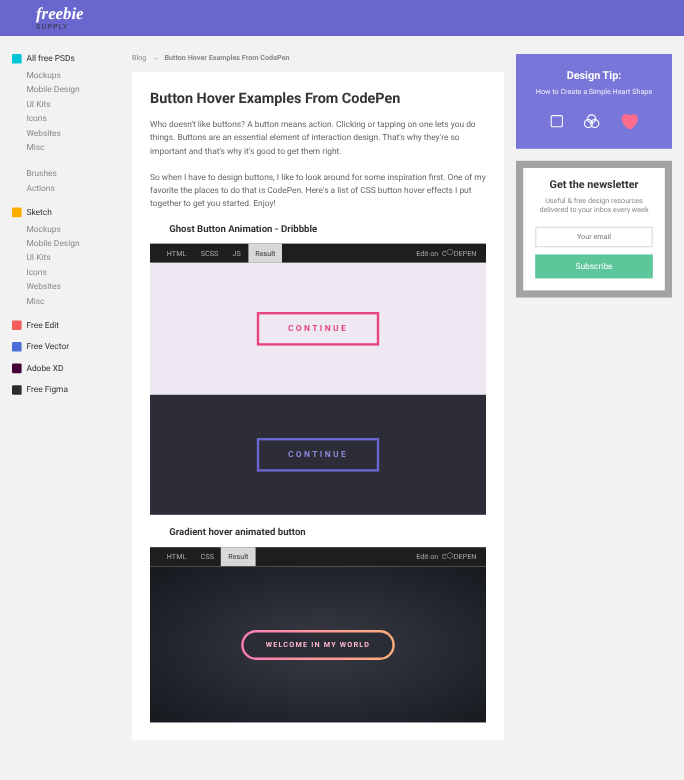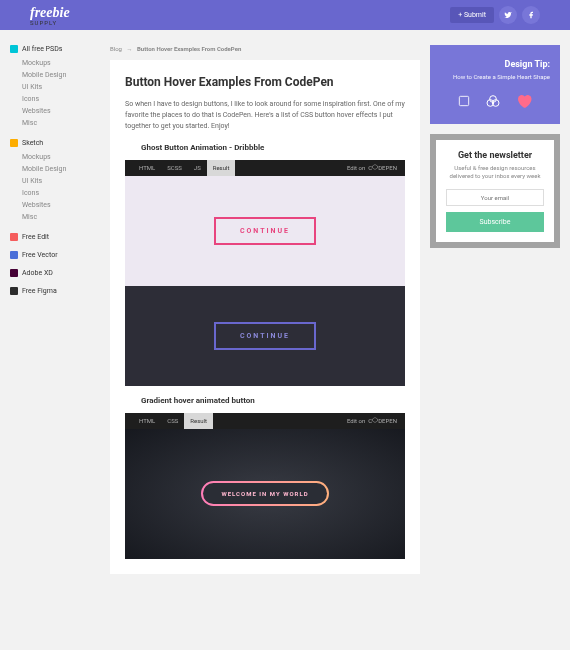--- a/index.html
+++ b/index.html
@@ -35,67 +35,58 @@
 .pen-edit{margin-left:auto;color:#aaa;display:flex;align-items:center;gap:3px}
 .pen-body1a{background:#ede8f2;height:110px;display:flex;align-items:center;justify-content:center}
 .pen-body1b{background:#2d2d37;height:100px;display:flex;align-items:center;justify-content:center}
 .ghost-btn{border:2px solid #e8457f;color:#e8457f;padding:8px 24px;font-size:7px;font-weight:bold;letter-spacing:2px;background:none;cursor:pointer}
 .ghost-btn2{border:2px solid #6967ce;color:#8a88d8;padding:8px 24px;font-size:7px;font-weight:bold;letter-spacing:2px;background:none;cursor:pointer}
 .pen-body2{background:linear-gradient(135deg,#2a2d35,#3a3d45);height:130px;display:flex;align-items:center;justify-content:center;position:relative;overflow:hidden}
 .pen-body2::before{content:"";position:absolute;inset:0;background:radial-gradient(ellipse at center,rgba(60,63,72,0.6),rgba(20,22,28,0.9))}
 .grad-btn-wrap{position:relative;padding:2px;background:linear-gradient(90deg,#ff7db8,#ffb07d);border-radius:24px}
 .grad-btn-inner{background:#2a2d35;border-radius:22px;padding:7px 18px;color:#ffb8d0;font-size:6px;font-weight:bold;letter-spacing:1px}
 .aside{width:130px}
-.tipcard{background:#7876d8;color:#fff;text-align:right;padding:14px 10px;margin-bottom:10px}
+.tipcard{background:#7876d8;color:#fff;text-align:center;padding:14px 10px;margin-bottom:10px}
 .tipcard-title{font-size:9px;font-weight:bold;margin-bottom:4px}
 .tipcard-sub{font-size:6px;margin-bottom:12px;opacity:0.9}
 .tipicons{display:flex;justify-content:center;gap:14px;align-items:center}
 .nlcard{background:#fff;border:6px solid #a3a3a3;padding:10px;text-align:center}
 .nlcard h3{font-size:9px;font-weight:bold;margin-bottom:4px}
 .nlcard p{font-size:6px;color:#888;margin-bottom:8px;line-height:1.4}
 .nlcard input{width:100%;border:1px solid #ddd;padding:4px;font-size:6px;text-align:center;margin-bottom:6px}
 .nlcard button{width:100%;background:#5dc79b;color:#fff;border:none;padding:6px;font-size:7px;font-weight:normal;cursor:pointer}
 svg{display:block}
 </style>
 </head>
 <body>
 
 <div class="topbar">
   <div>
     <span class="logo">freebie</span>
     <span class="logo-sub">SUPPLY</span>
   </div>
-  <div class="topbar-right">
-    <button class="submit">+ Submit</button>
-    <div class="circ">
-      <svg width="8" height="8" viewBox="0 0 24 24" fill="#fff">
-          <path d="M23 3a10.9 10.9 0 01-3.14 1.53 4.48 4.48 0 00-7.86 3v1A10.66 10.66 0 013 4s-4 9 5 13a11.64 11.64 0 01-7 2c9 5 20 0 20-11.5a4.5 4.5 0 00-.08-.83A7.72 7.72 0 0023 3z"></path>
-        </svg>
-    </div>
-    <div class="circ">
-      <svg width="8" height="8" viewBox="0 0 24 24" fill="#fff">
-          <path d="M18 2h-3a5 5 0 00-5 5v3H7v4h3v8h4v-8h3l1-4h-4V7a1 1 0 011-1h3z"></path>
-        </svg>
-    </div>
-  </div>
 </div>
 
 <div class="wrap">
   <div class="sidebar" id="sidebar">
       <div class="sidebar-section">
         <div class="sidebar-head">
           <span class="sq-icon" style="background: rgb(0, 197, 215);"></span>
           <span>All free PSDs</span>
         </div>
         <div class="sidebar-item">Mockups</div>
         <div class="sidebar-item">Mobile Design</div>
         <div class="sidebar-item">UI Kits</div>
         <div class="sidebar-item">Icons</div>
         <div class="sidebar-item">Websites</div>
         <div class="sidebar-item">Misc</div>
+      </div>
+      <div class="sidebar-section">
+        <div class="sidebar-item">Brushes</div>
+        <div class="sidebar-item">Actions</div>
       </div>
       <div class="sidebar-section">
         <div class="sidebar-head">
           <span class="sq-icon" style="background: rgb(253, 173, 0);"></span>
           <span>Sketch</span>
         </div>
         <div class="sidebar-item">Mockups</div>
         <div class="sidebar-item">Mobile Design</div>
         <div class="sidebar-item">UI Kits</div>
         <div class="sidebar-item">Icons</div>
@@ -129,20 +120,21 @@
     </div>
   <div class="main">
     <div class="content">
       <div class="crumb">
         <span>Blog</span>
         <span class="arrow">→</span>
         <b>Button Hover Examples From CodePen</b>
       </div>
       <div class="article">
         <h1>Button Hover Examples From CodePen</h1>
+        <p>Who doesn't like buttons? A button means action. Clicking or tapping on one lets you do things. Buttons are an essential element of interaction design. That's why they're so important and that's why it's good to get them right.</p>
         <p>So when I have to design buttons, I like to look around for some inspiration first. One of my favorite the places to do that is CodePen. Here's a list of CSS button hover effects I put together to get you started. Enjoy!</p>
 
         <div class="subhead">Ghost Button Animation - Dribbble</div>
         <div class="pen">
           <div class="pen-bar" id="pen1-tabs">
               <span class="pen-tab">HTML</span>
               <span class="pen-tab">SCSS</span>
               <span class="pen-tab">JS</span>
               <span class="pen-tab active">Result</span>
               <span class="pen-edit">

